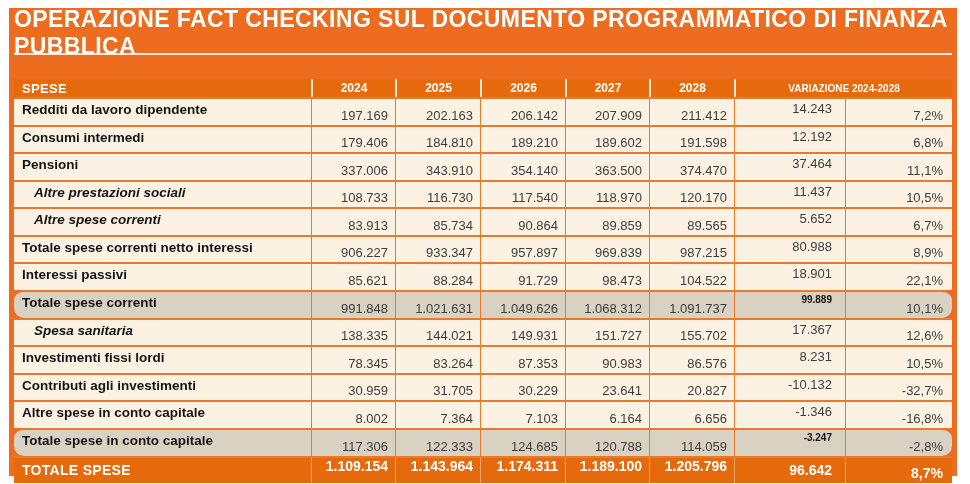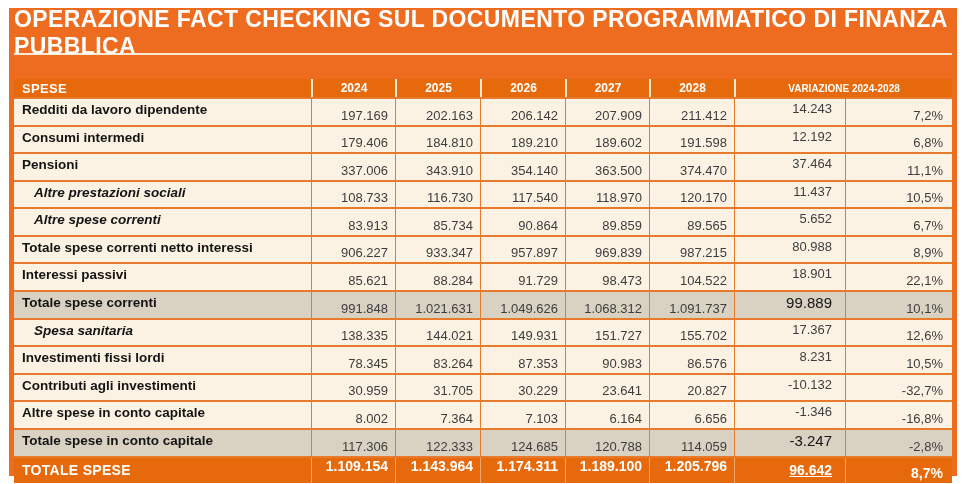--- a/index.html
+++ b/index.html
@@ -32,28 +32,28 @@
     grid-template-columns:297px 84px 85px 85px 84px 85px 111px 107px;
     border-top:2px solid var(--grid);}
   .cell{display:flex;min-width:0;color:var(--num);font-size:13px;}
   .cell + .cell{border-left:1.5px solid var(--grid);}
   .label{align-items:flex-start;padding-top:3px;padding-left:8px;
     font-weight:700;color:var(--ink);font-size:13.5px;}
   .num{align-items:flex-end;justify-content:flex-end;padding:0 7px 2px 0;}
   .vabs{align-items:flex-start;justify-content:flex-end;padding:2px 13px 0 0;}
   .vpct{align-items:flex-end;justify-content:flex-end;padding:0 9px 2px 0;}
   .r-sub .label{font-style:italic;padding-left:20px;}
-  .r-subtotal{background:var(--tan);}
-  .r-subtotal .vabs{font-weight:400;color:var(--ink);font-size:15px;}
+  .r-subtotal{background:var(--tan);border-radius:10px;}
+  .r-subtotal .vabs{font-weight:700;color:var(--ink);font-size:10px;}
   .r-grand{background:var(--head);}
   .r-grand .cell{color:#fff;font-weight:700;font-size:14px;}
   .r-grand .label{color:#fff;letter-spacing:.3px;font-size:14px;
     align-items:center;padding-top:0;}
   .r-grand .num{align-items:center;padding-bottom:8px;}
-  .r-grand .vabs{align-items:center;padding-top:0;text-decoration:underline;}
+  .r-grand .vabs{align-items:center;padding-top:0;}
   .r-grand .cell + .cell{border-left:1.5px solid rgba(252,242,228,.45);}
 </style>
 </head>
 <body>
 
 <div class="frame">
   <div class="title">OPERAZIONE FACT CHECKING SUL DOCUMENTO PROGRAMMATICO DI FINANZA PUBBLICA</div>
 
   <div class="thead">
     <div class="hcell hlabel">SPESE</div>

